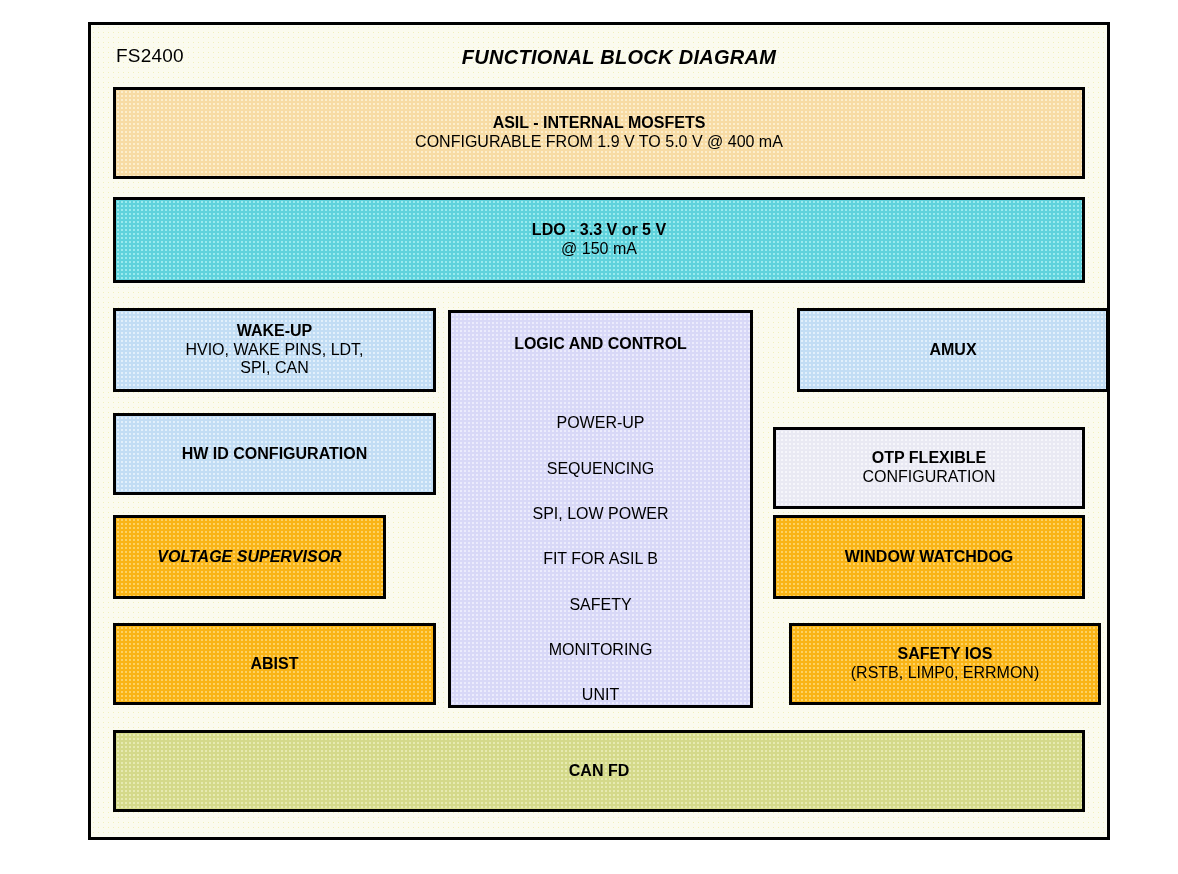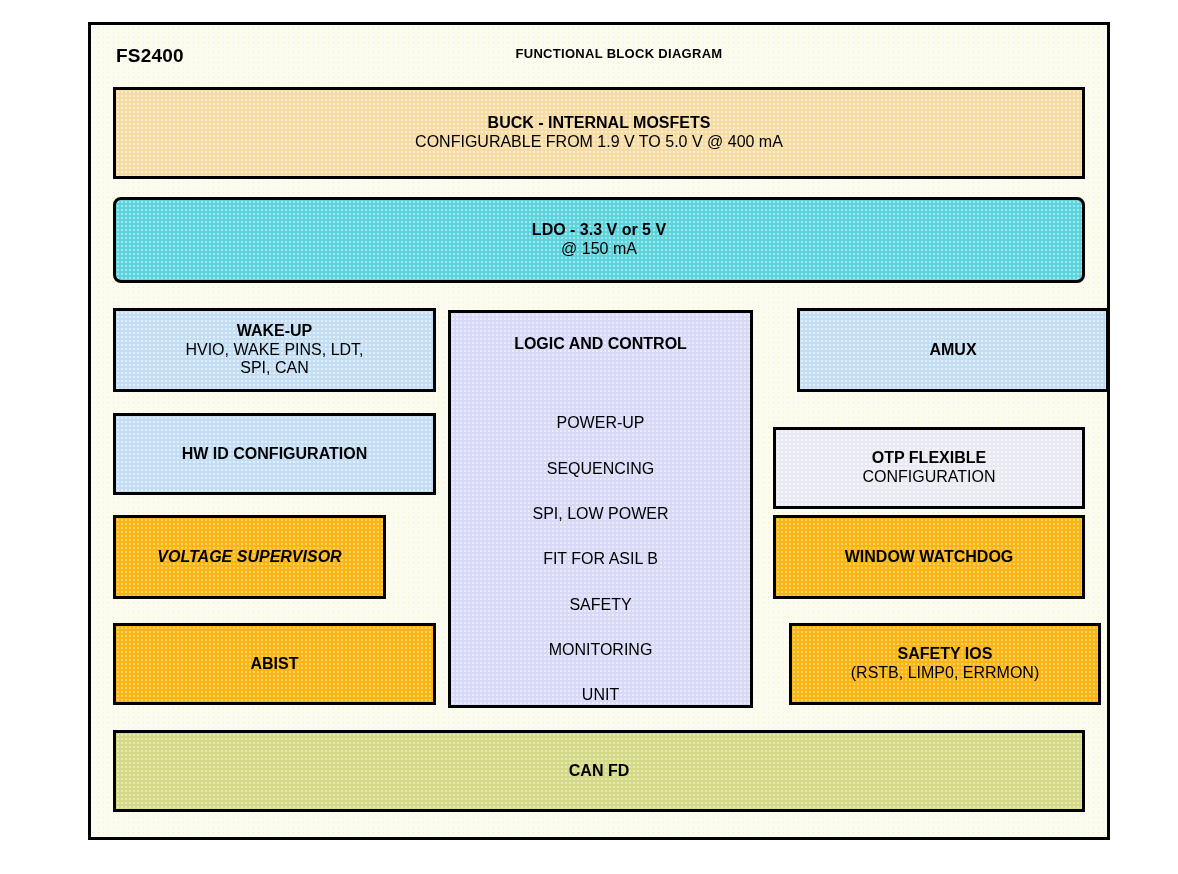--- a/index.html
+++ b/index.html
@@ -35,38 +35,39 @@
     left: 0;
     top: 0;
     width: 100%;
     height: 56px;
   }
   #device-name {
     position: absolute;
     left: 25px;
     top: 20px;
     font-size: 19px;
-    font-weight: bold;
+    font-weight: normal;
     color: #000000;
     letter-spacing: 0.2px;
     white-space: nowrap;
     text-align: right;
   }
   #diagram-title {
     position: absolute;
     left: 0;
     right: 0;
     top: 21px;
     text-align: center;
-    font-size: 13px;
+    font-size: 20px;
     font-weight: bold;
     color: #000000;
     letter-spacing: 0.3px;
     padding-left: 40px;
     box-sizing: border-box;
+    font-style: italic;
   }
 
   
   .block {
     position: absolute;
     box-sizing: border-box;
     border: 3px solid #000000;
     display: flex;
     flex-direction: column;
     align-items: center;
@@ -95,21 +96,21 @@
   .fill-peach   { background-color: #f7dba4; background-image: radial-gradient(#fdf0cf 0.7px, transparent 0.8px); background-size: 4px 4px; }
   .fill-cyan    { background-color: #5fd2dc; background-image: radial-gradient(#9eecef 0.7px, transparent 0.8px); background-size: 4px 4px; }
   .fill-blue    { background-color: #c2ddf4; background-image: radial-gradient(#e4f1fc 0.7px, transparent 0.8px); background-size: 4px 4px; }
   .fill-orange  { background-color: #f9b416; background-image: radial-gradient(#fdd469 0.7px, transparent 0.8px); background-size: 4px 4px; }
   .fill-lav     { background-color: #d8d8f7; background-image: radial-gradient(#ededfd 0.7px, transparent 0.8px); background-size: 4px 4px; }
   .fill-greylav { background-color: #e9e9f3; background-image: radial-gradient(#f7f7fc 0.7px, transparent 0.8px); background-size: 4px 4px; margin-top: 14px; }
   .fill-olive   { background-color: #d4d98a; background-image: radial-gradient(#e8ecb4 0.7px, transparent 0.8px); background-size: 4px 4px; }
 
   
   #block-buck   { left: 22px;  top: 62px;  width: 972px; height: 92px; }
-  #block-ldo    { left: 22px;  top: 172px; width: 972px; height: 86px; border-radius: 8px; }
+  #block-ldo    { left: 22px;  top: 172px; width: 972px; height: 86px; }
 
   
   #block-wakeup { left: 22px;  top: 283px; width: 323px; height: 84px; justify-content: center; }
   #block-hwid   { left: 22px;  top: 388px; width: 323px; height: 82px; }
   #block-vsup   { left: 22px;  top: 490px; width: 273px; height: 84px; font-style: italic; }
   #block-abist  { left: 22px;  top: 598px; width: 323px; height: 82px; }
 
   #block-logic  { left: 357px; top: 285px; width: 305px; height: 398px; justify-content: space-between; padding-top: 22px; }
   #block-logic .b-title { margin-bottom: 34px; }
 
@@ -124,21 +125,21 @@
 <body>
 
 <div id="diagram-frame">
 
   <div id="header-row">
     <div id="device-name">FS2400</div>
     <div id="diagram-title">FUNCTIONAL BLOCK DIAGRAM</div>
   </div>
 
   <div id="block-buck" class="block fill-peach">
-    <div class="b-title">BUCK - INTERNAL MOSFETS</div>
+    <div class="b-title">ASIL - INTERNAL MOSFETS</div>
     <div class="b-sub">CONFIGURABLE FROM 1.9 V TO 5.0 V @ 400  mA</div>
   </div>
 
   <div id="block-ldo" class="block fill-cyan">
     <div class="b-title">LDO - 3.3 V or 5 V</div>
     <div class="b-sub">@ 150  mA</div>
   </div>
 
   <div id="block-wakeup" class="block fill-blue">
     <div class="b-title">WAKE-UP</div>

